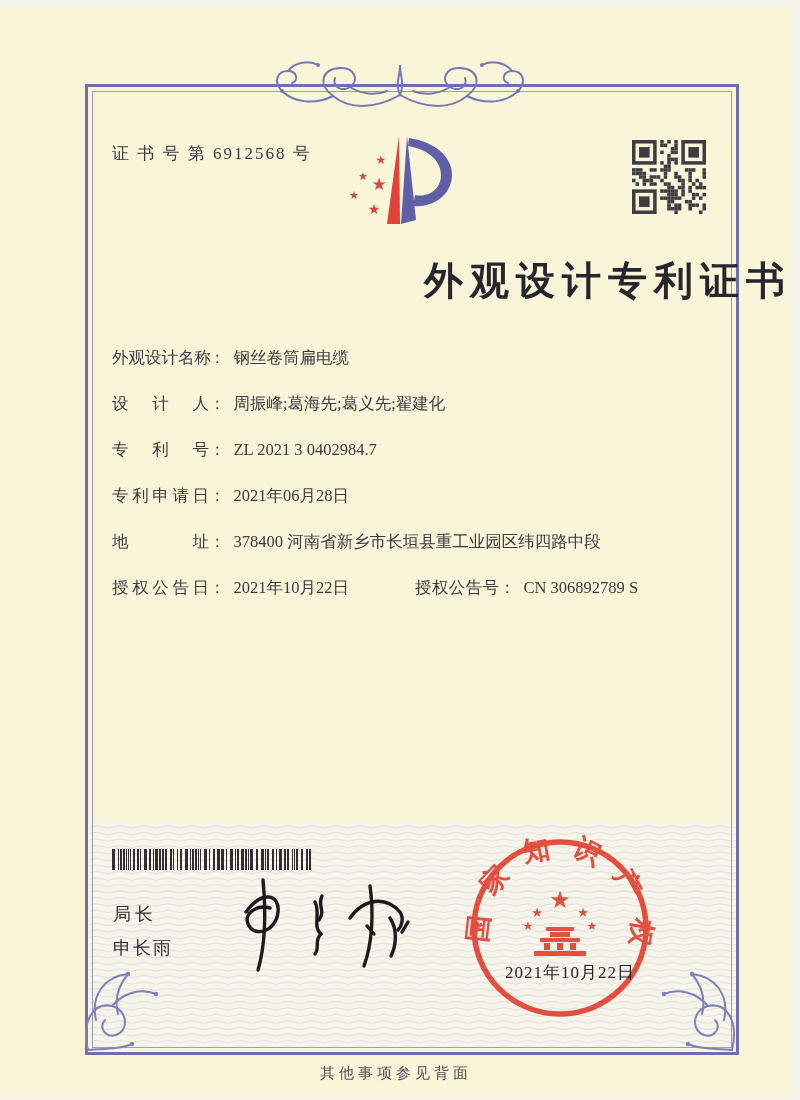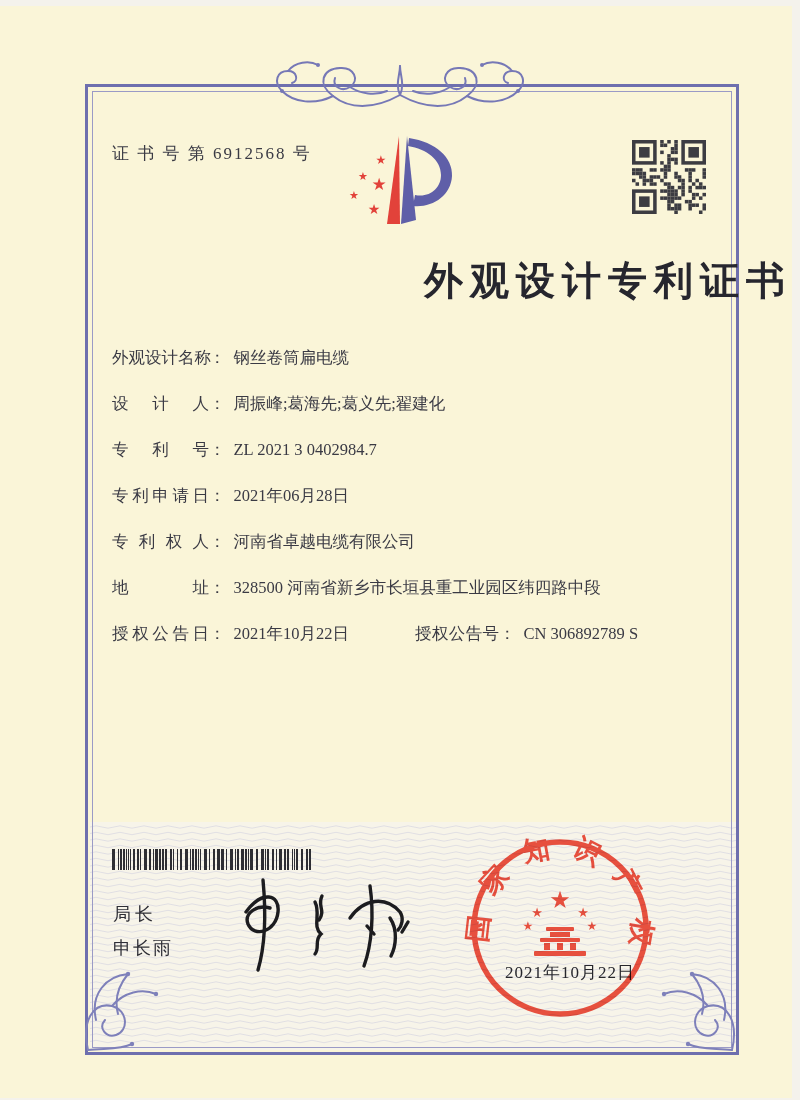--- a/index.html
+++ b/index.html
@@ -287,24 +287,21 @@
     <div class="frow">
       <span class="flabel">设 计 人</span><span class="fcolon">：</span><span>周振峰;葛海先;葛义先;翟建化</span>
     </div>
     <div class="frow">
       <span class="flabel">专 利 号</span><span class="fcolon">：</span><span>ZL 2021 3 0402984.7</span>
     </div>
     <div class="frow">
       <span class="flabel">专利申请日</span><span class="fcolon">：</span><span>2021年06月28日</span>
     </div>
     <div class="frow">
-      <span class="flabel">专 利 权 人</span><span class="fcolon">：</span><span>河南省卓越电缆有限公司</span>
-    </div>
-    <div class="frow">
-      <span class="flabel">地 址</span><span class="fcolon">：</span><span>328500 河南省新乡市长垣县重工业园区纬四路中段</span>
+      <span class="flabel">地 址</span><span class="fcolon">：</span><span>378400 河南省新乡市长垣县重工业园区纬四路中段</span>
     </div>
     <div class="frow">
       <span class="flabel">授权公告日</span><span class="fcolon">：</span><span>2021年10月22日</span><span class="pair2"><span class="flabel">授权公告号</span><span class="fcolon">：</span><span>CN 306892789 S</span></span>
     </div>
   </div>
 
   <div class="abs paras">
   </div>
 
   <svg class="abs barcode" id="barcode" width="200" height="21">
@@ -399,14 +396,15 @@
       <rect x="86" y="99" width="28" height="4" rx="1"></rect>
       <rect x="90" y="104" width="20" height="5"></rect>
       <rect x="80" y="110" width="40" height="4" rx="1"></rect>
       <rect x="84" y="115" width="6" height="7"></rect>
       <rect x="97" y="115" width="6" height="7"></rect>
       <rect x="110" y="115" width="6" height="7"></rect>
       <rect x="74" y="123" width="52" height="5" rx="1"></rect>
     </g>
   </svg>
 
+  <div class="abs back-note">其他事项参见背面</div>
 
 </div>
 
 </body></html>

